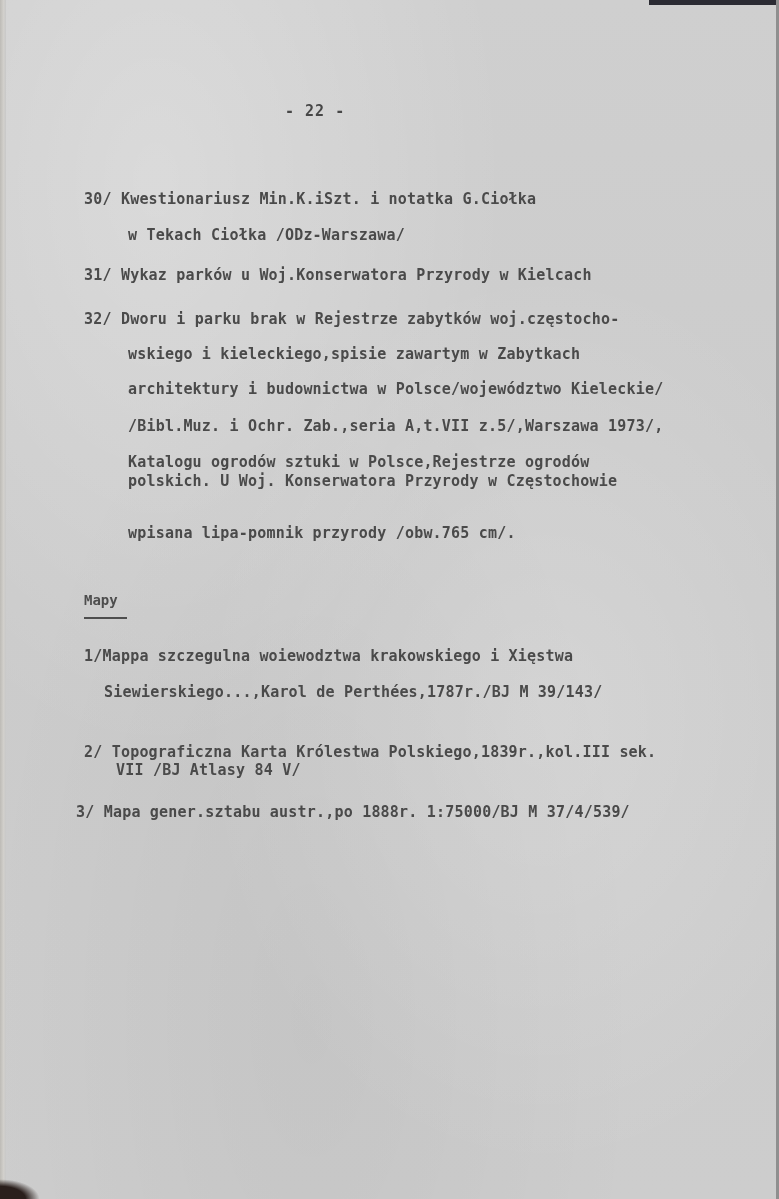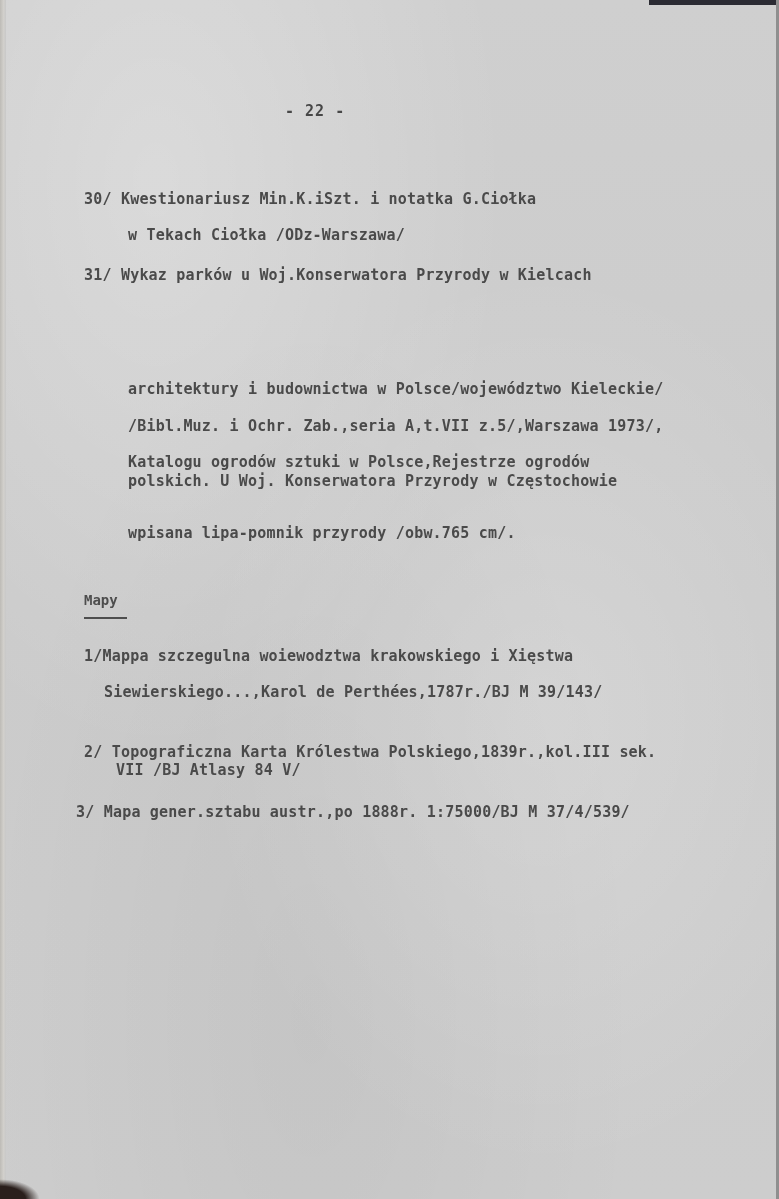--- a/index.html
+++ b/index.html
@@ -103,20 +103,22 @@
   <div class="right-edge"></div>
   <div class="corner-shadow"></div>
 
   <div class="page-number">-   22   -</div>
 
   <div class="line" style="left:84px; top:190px;">30/ Kwestionariusz Min.K.iSzt. i notatka G.Ciołka</div>
   <div class="line" style="left:128px; top:226px;">w Tekach Ciołka /ODz-Warszawa/</div>
 
   <div class="line" style="left:84px; top:266px;">31/ Wykaz parków u Woj.Konserwatora Przyrody w Kielcach</div>
 
+  <div class="line" style="left:84px; top:310px;">32/ Dworu i parku brak w Rejestrze zabytków woj.częstocho-</div>
+  <div class="line" style="left:128px; top:345px;">wskiego i kieleckiego,spisie zawartym w Zabytkach</div>
   <div class="line" style="left:128px; top:380px;">architektury i budownictwa w Polsce/województwo Kieleckie/</div>
   <div class="line" style="left:128px; top:417px;">/Bibl.Muz. i Ochr. Zab.,seria A,t.VII z.5/,Warszawa 1973/,</div>
   <div class="line" style="left:128px; top:453px;">Katalogu ogrodów sztuki w Polsce,Rejestrze ogrodów</div>
   <div class="line" style="left:128px; top:472px;text-align:right;">polskich. U Woj. Konserwatora Przyrody w Częstochowie</div>
   <div class="line" style="left:128px; top:524px;">wpisana lipa-pomnik przyrody /obw.765 cm/.</div>
 
   <div class="heading">Mapy</div>
   <div class="heading-underline"></div>
 
   <div class="line" style="left:84px; top:647px;">1/Mappa szczegulna woiewodztwa krakowskiego i Xięstwa</div>

